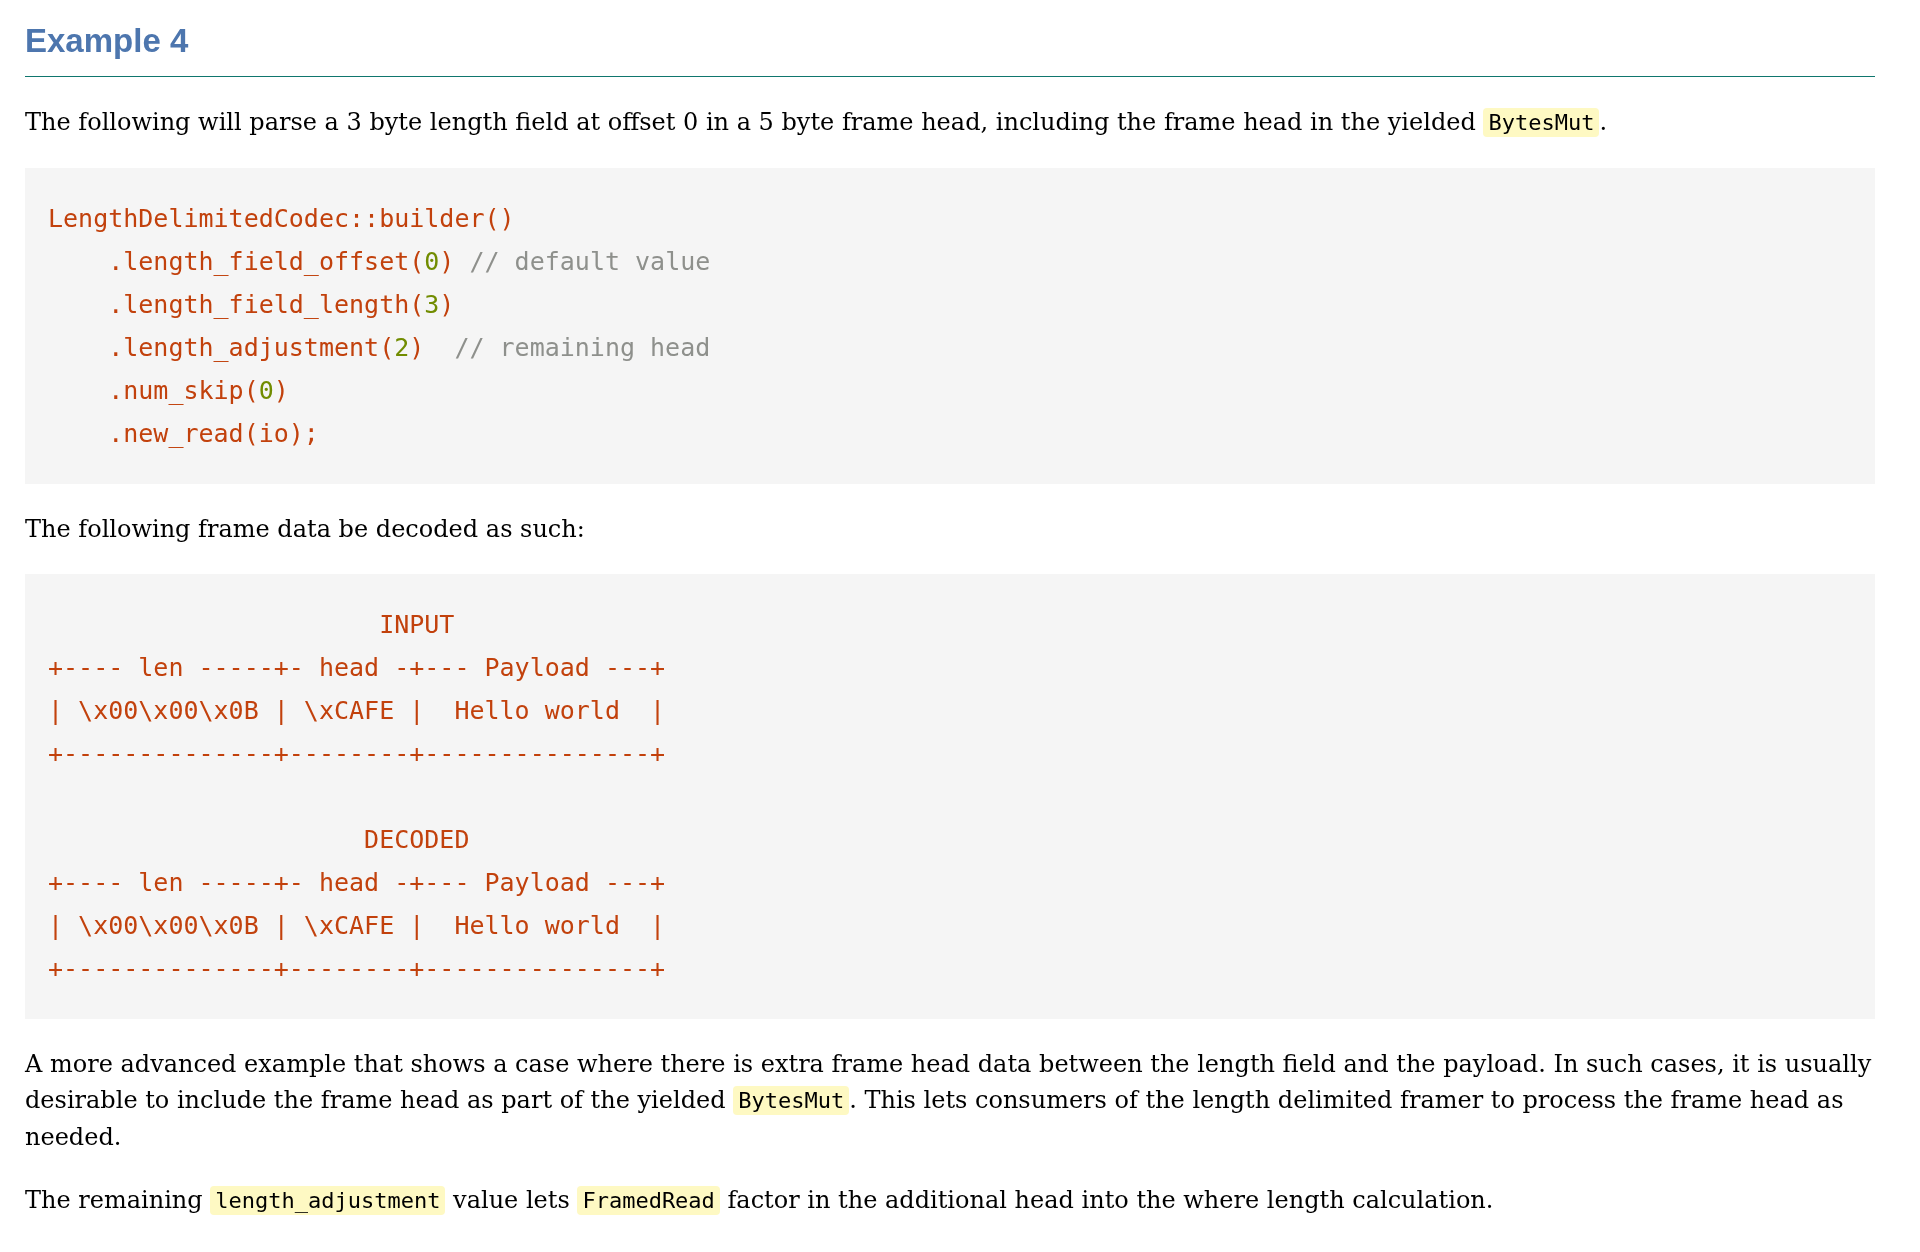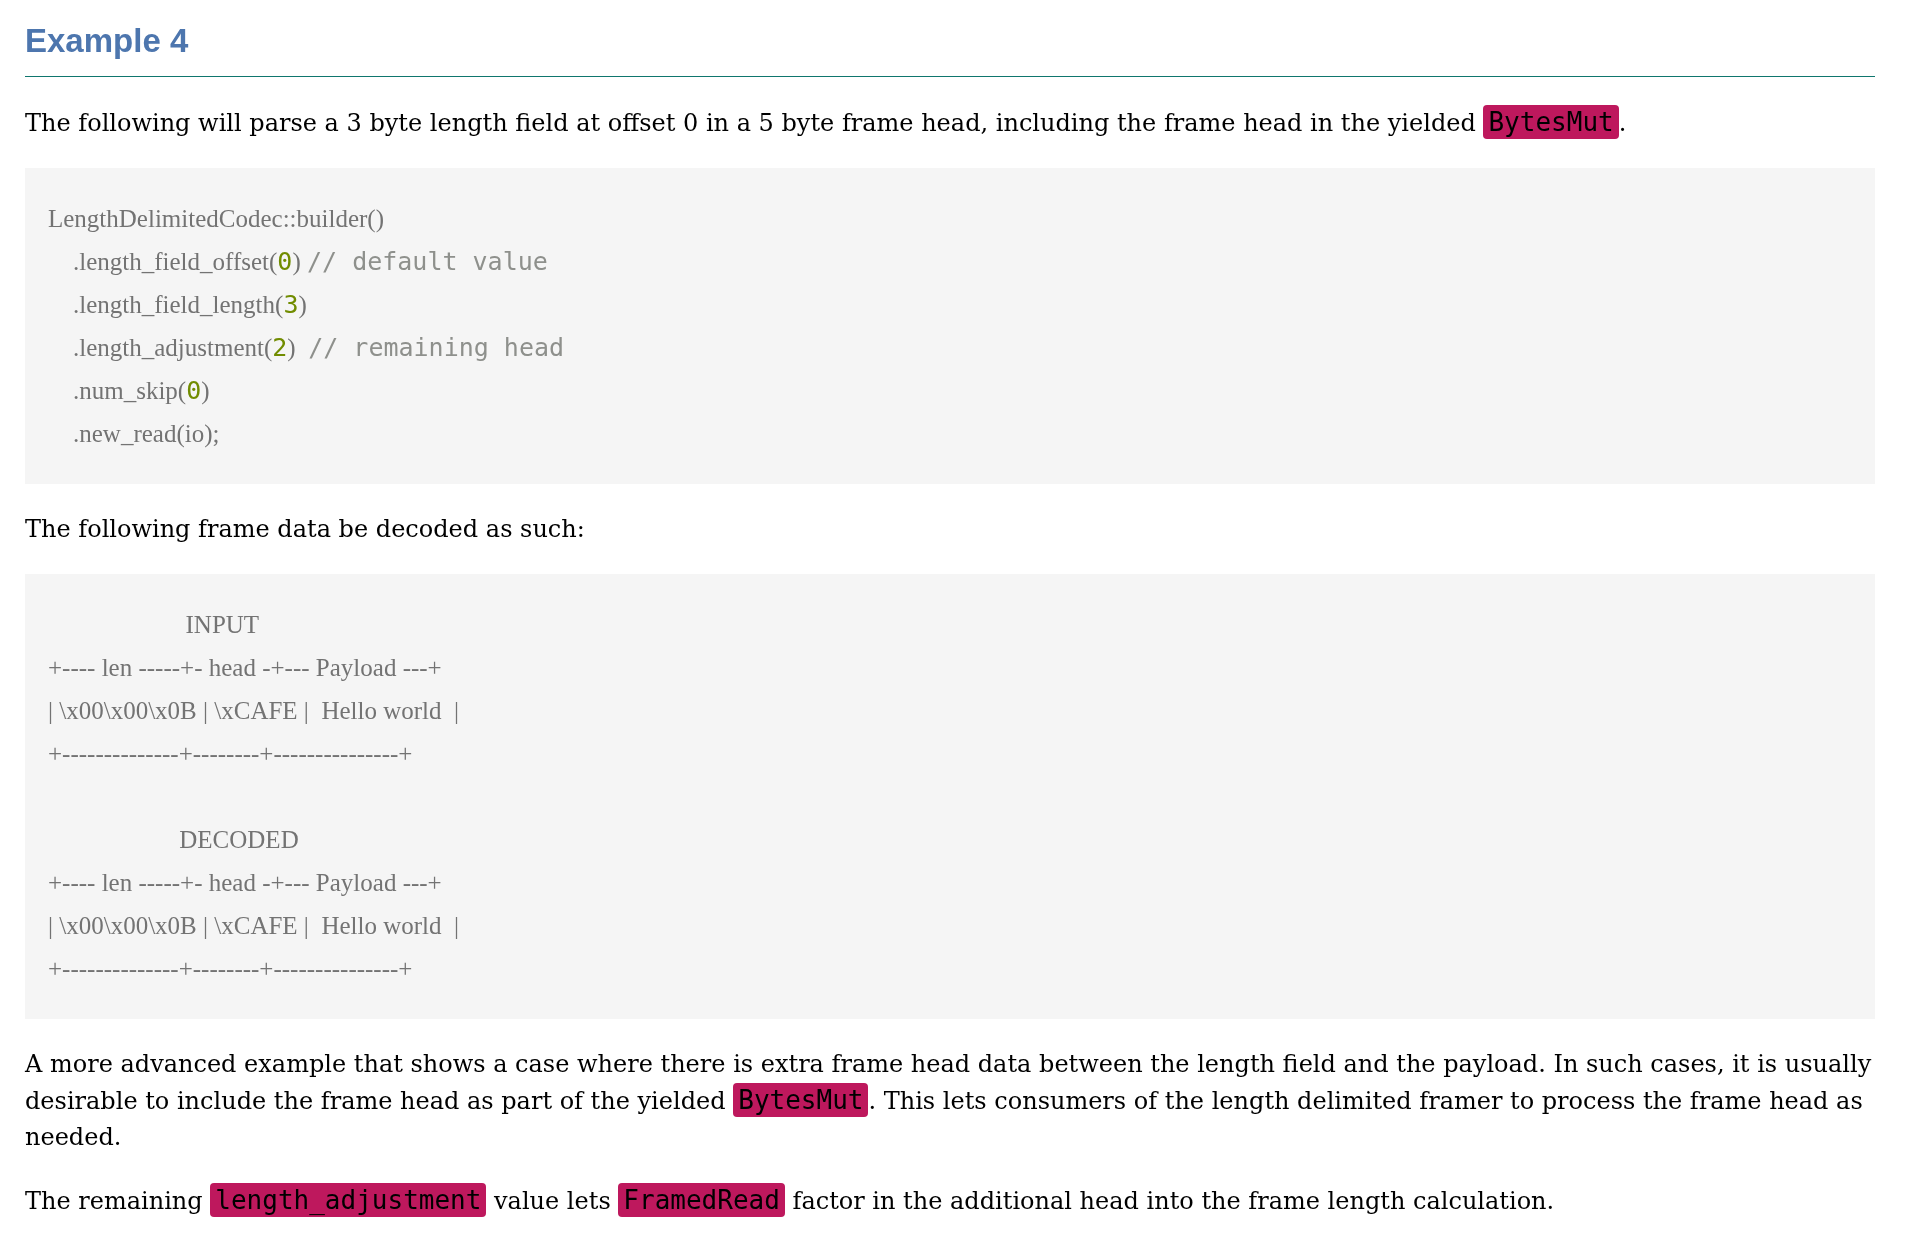--- a/index.html
+++ b/index.html
@@ -39,27 +39,27 @@
     font-size: 25px;
     line-height: 43px;
     white-space: pre;
     overflow: hidden;
     color: #000000;
   }
   .code-block code {
     font-family: inherit;
     font-size: inherit;
   }
-  .tok-plain   { color: #737373; font-family: Liberation Serif, serif; }
+  .tok-plain   { color: #c2410c; }
   .tok-number  { color: #718c00; }
   .tok-comment { color: #8e908c; margin-top: 40px; }
   .inline-code {
     font-family: "DejaVu Sans Mono", "Liberation Mono", monospace;
-    font-size: 26px;
-    background: #be185d;
+    font-size: 22px;
+    background: #fef9c3;
     padding: 2px 5px;
     border-radius: 4px;
     white-space: nowrap;
   }
   .seg-text { }
 </style>
 </head>
 <body>
 
 <div class="page">
@@ -82,15 +82,15 @@
 <span class="tok-plain">| \x00\x00\x0B | \xCAFE |  Hello world  |</span>
 <span class="tok-plain">+--------------+--------+---------------+</span>
 <span class="tok-plain"></span>
 <span class="tok-plain">                     DECODED</span>
 <span class="tok-plain">+---- len -----+- head -+--- Payload ---+</span>
 <span class="tok-plain">| \x00\x00\x0B | \xCAFE |  Hello world  |</span>
 <span class="tok-plain">+--------------+--------+---------------+</span></code></pre>
 
   <p class="para"><span class="seg-text">A more advanced example that shows a case where there is extra frame head data between the length field and the payload. In such cases, it is usually desirable to include the frame head as part of the yielded </span><span class="inline-code">BytesMut</span><span class="seg-text">. This lets consumers of the length delimited framer to process the frame head as needed.</span></p>
 
-  <p class="para"><span class="seg-text">The remaining </span><span class="inline-code">length_adjustment</span><span class="seg-text"> value lets </span><span class="inline-code">FramedRead</span><span class="seg-text"> factor in the additional head into the frame length calculation.</span></p>
+  <p class="para"><span class="seg-text">The remaining </span><span class="inline-code">length_adjustment</span><span class="seg-text"> value lets </span><span class="inline-code">FramedRead</span><span class="seg-text"> factor in the additional head into the where length calculation.</span></p>
 
 </div>
 
 </body></html>

